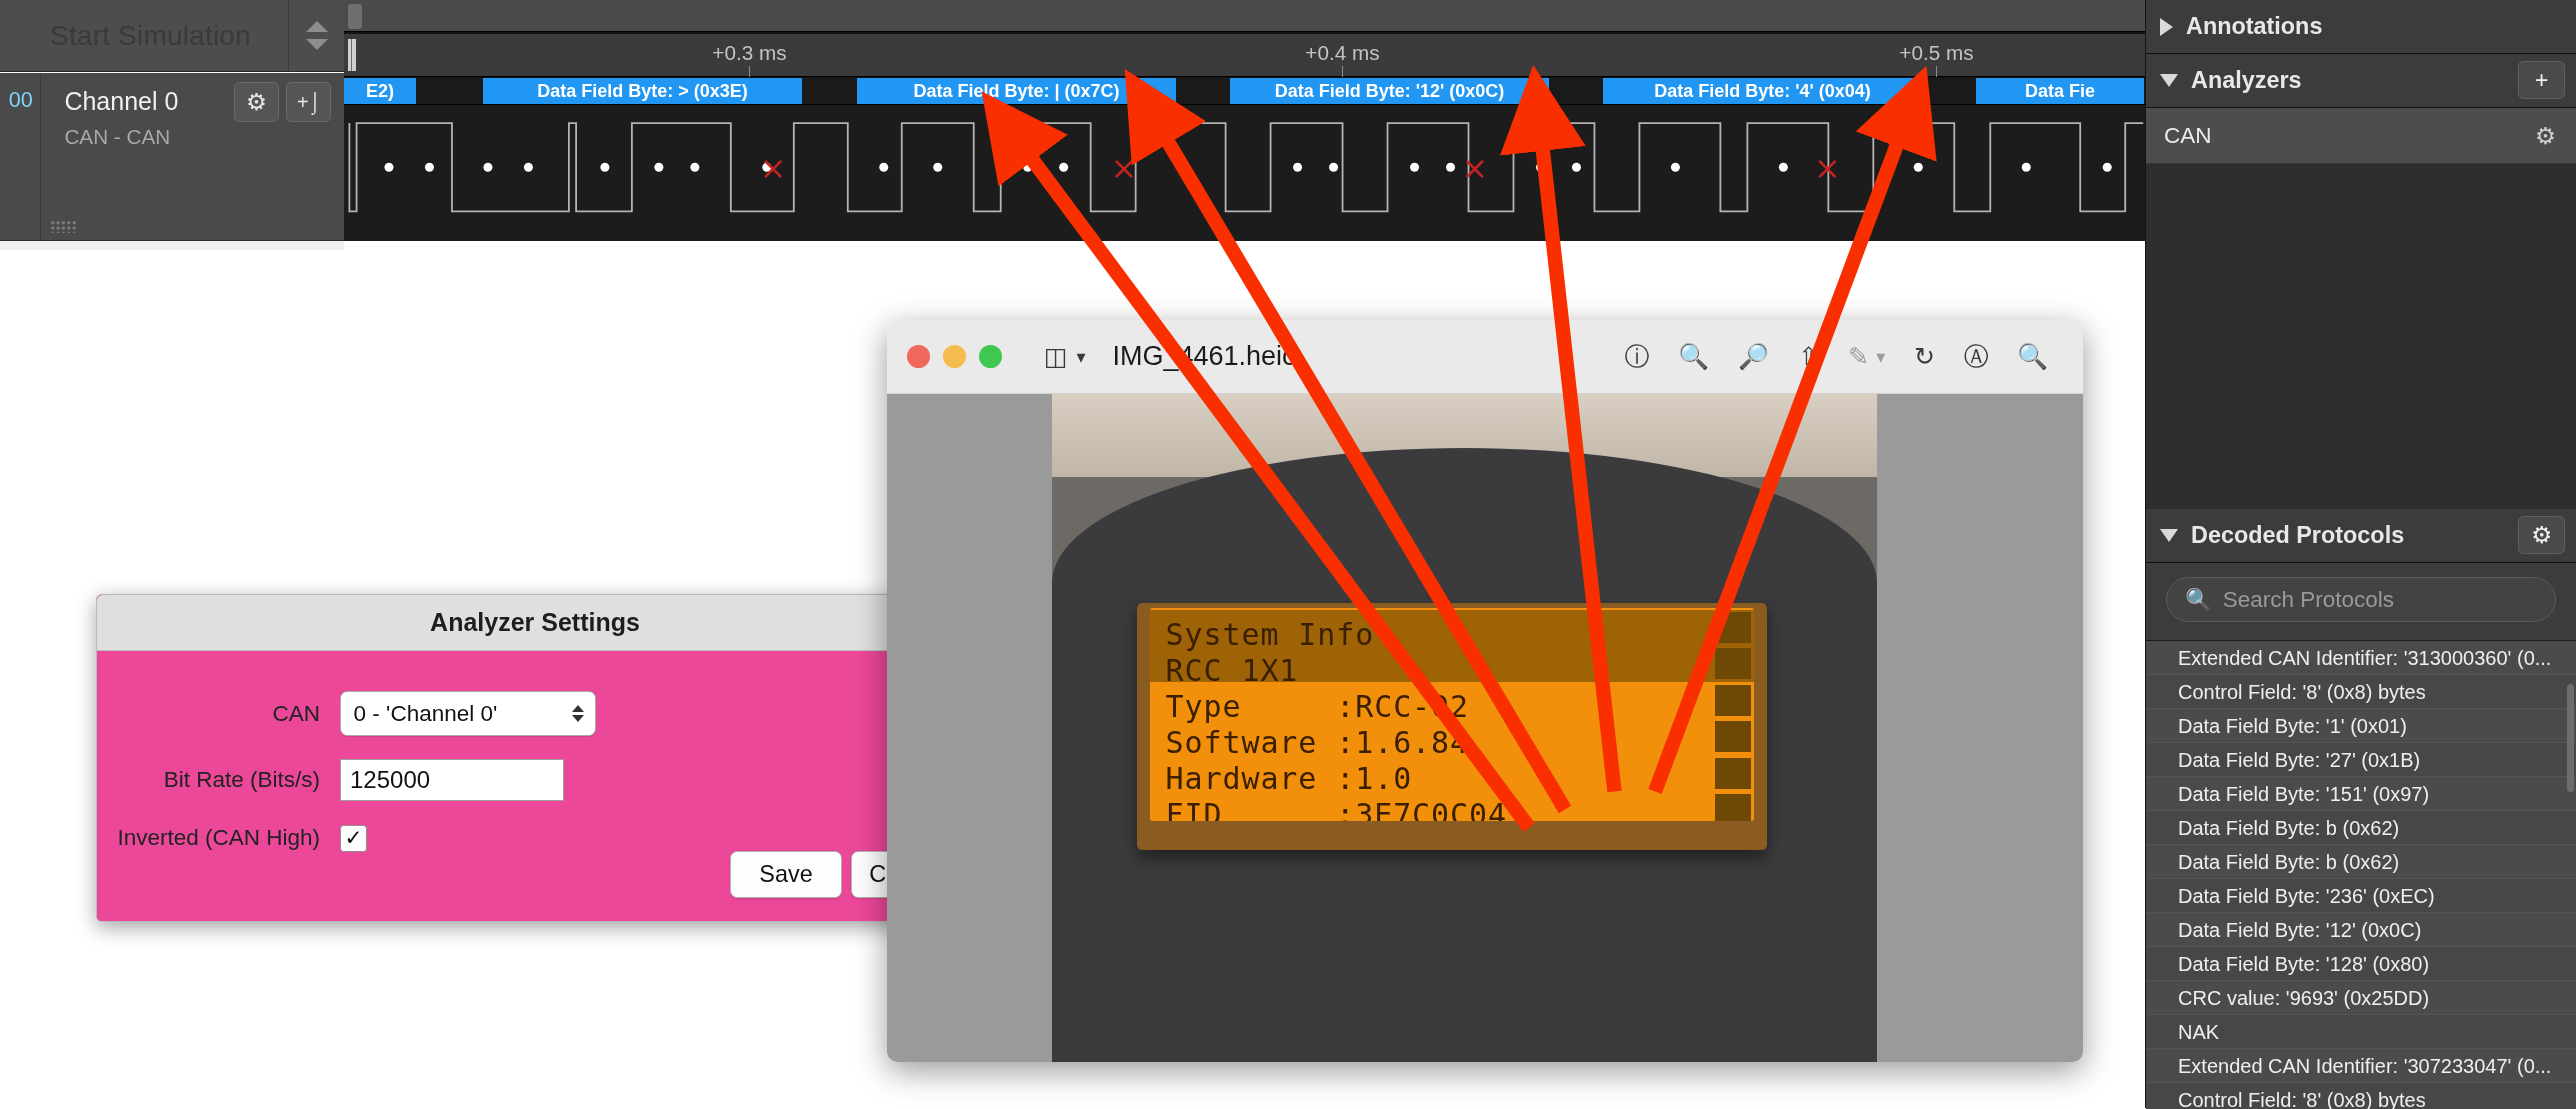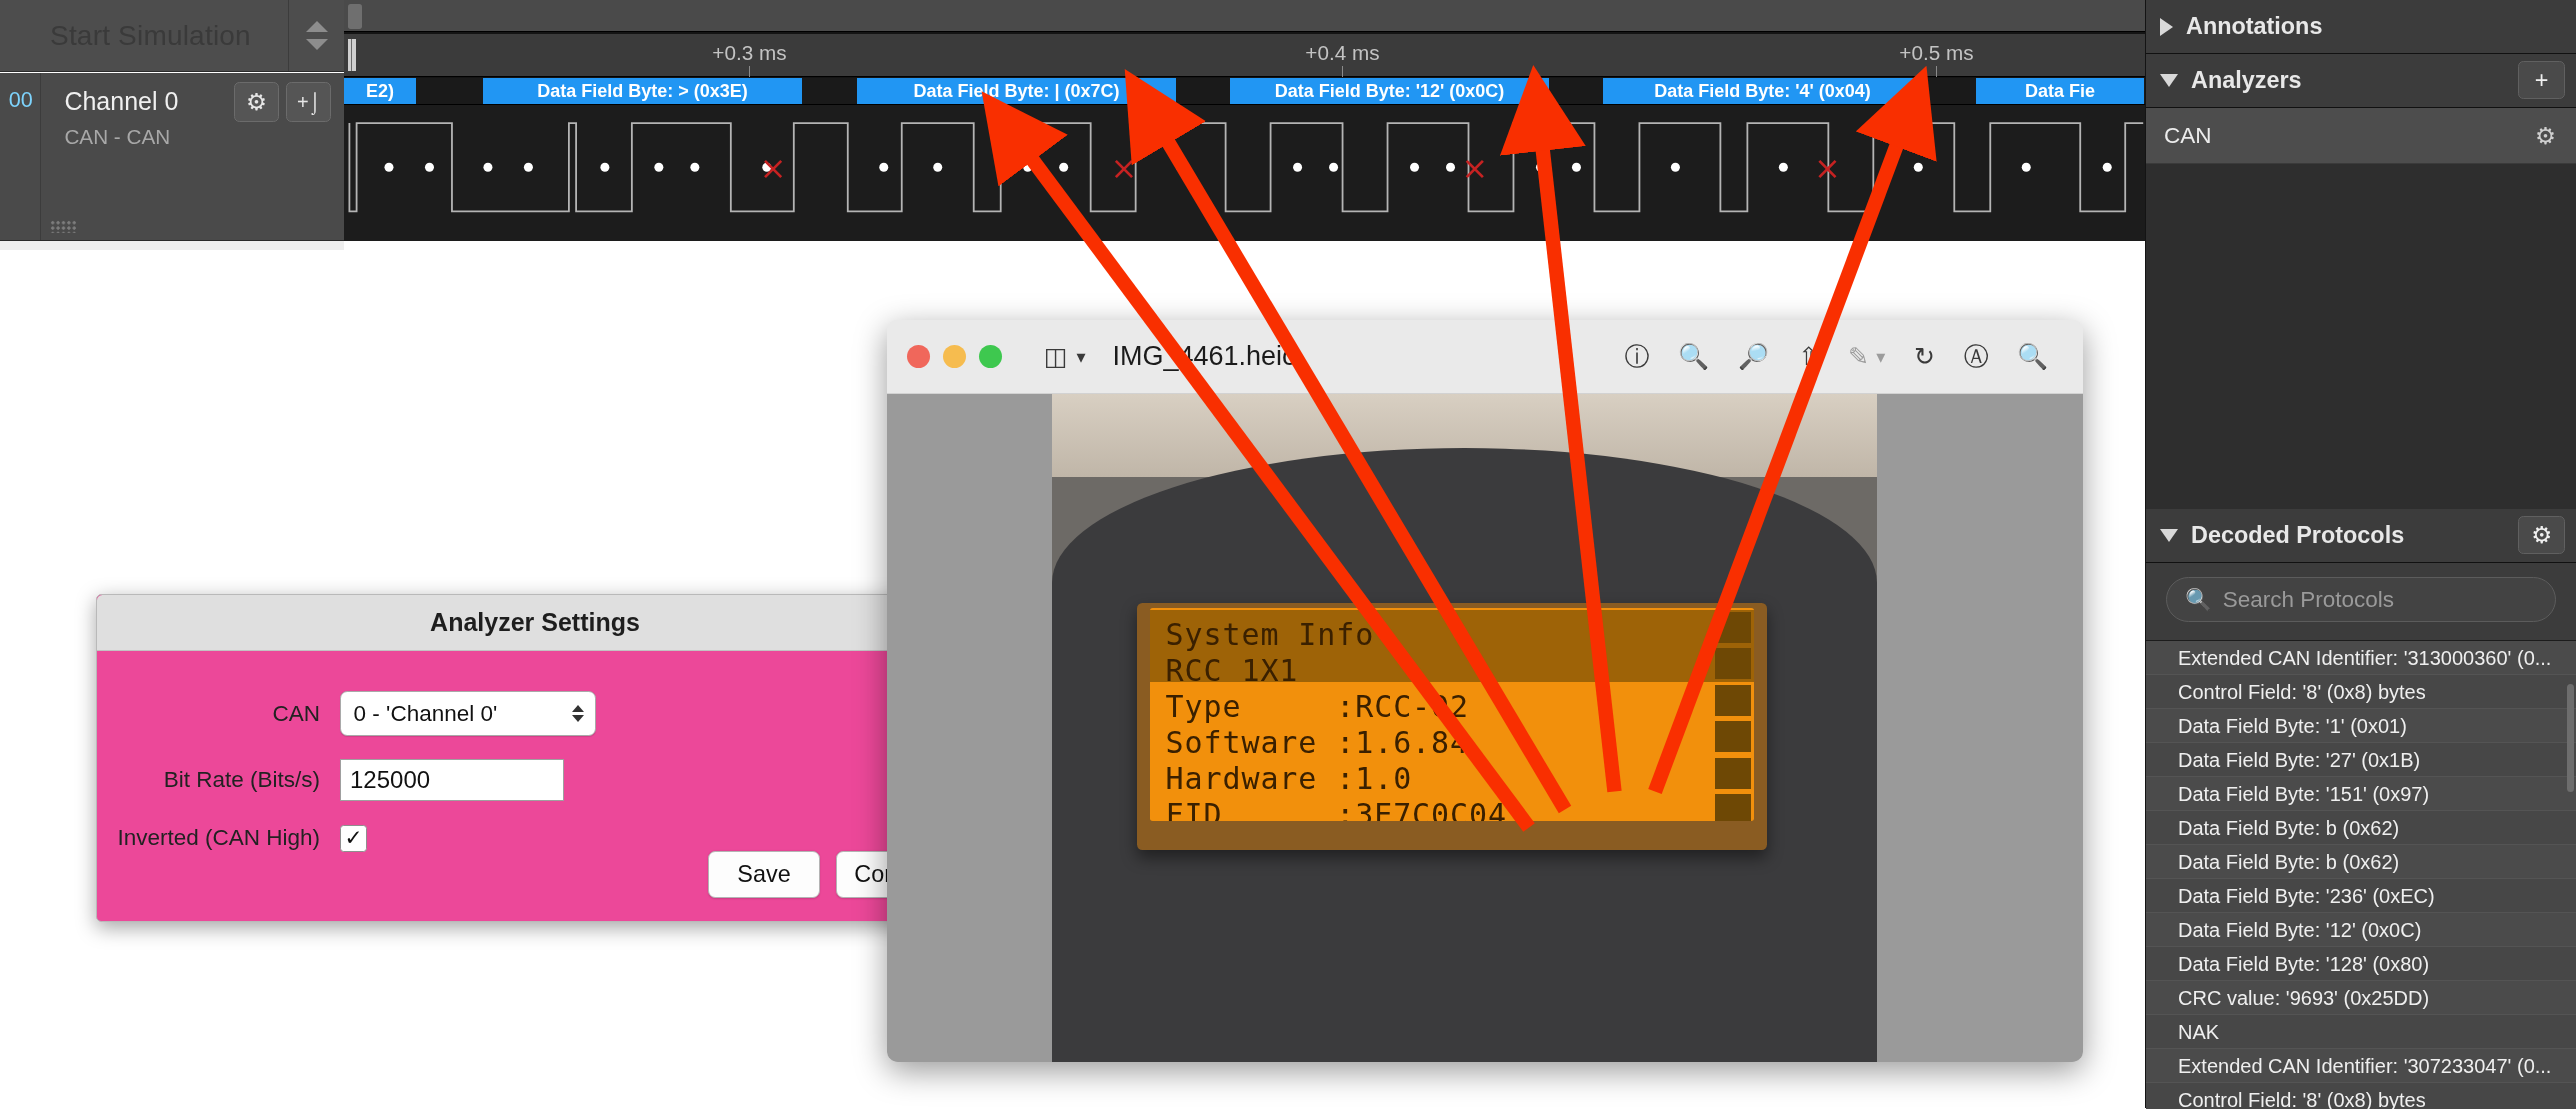--- a/index.html
+++ b/index.html
@@ -117,21 +117,21 @@
     box-shadow:0 0.9px 0.9px rgba(0,0,0,.12);
   }
   .select .arrows { position:absolute; right:10.8px; display:flex; flex-direction:column; gap:2.7px; }
   .select .arrows i { width:0;height:0;border-left:6.3px solid transparent;border-right:6.3px solid transparent;}
   .select .arrows .u { border-bottom:7.2px solid #333; }
   .select .arrows .d { border-top:7.2px solid #333; }
   .textinput { width:224px; height:42px; background:#fff; border:0.9px solid #9f9f9f;
                color:#111; font-size:24px; padding:0 9px; display:flex; align-items:center; }
   .checkbox { width:27px; height:27px; background:#fff; border:0.9px solid #8f8f8f; border-radius:3.6px;
               display:flex; align-items:center; justify-content:center; color:#111; font-size:21.6px; }
-  .dlg-btns { position:absolute; right:25px; bottom:23.4px; display:flex; gap:16px; }
+  .dlg-btns { position:absolute; right:10px; bottom:23.4px; display:flex; gap:9px; }
   .dlg-btn { min-width:112px; height:47px; background:#fdfdfd; border:0.9px solid #b4b4b4; border-radius:7.2px;
              display:flex; align-items:center; justify-content:center; color:#111; font-size:23.4px;
              box-shadow:0 0.9px 1.8px rgba(0,0,0,.15); }
 
   
   .pv { position:absolute; left:887px; top:320px; width:1196px; height:742px;
         background:#e9e9e9; border-radius:10.8px; box-shadow:0 9px 32px rgba(0,0,0,.4); overflow:hidden; }
   .pv-tb { height:74px; display:flex; align-items:center; padding:0 20px; background:#eaeaea;
            border-bottom:0.9px solid #d2d2d2; }
   .traffic { display:flex; gap:12.6px; margin-right:27px; }

